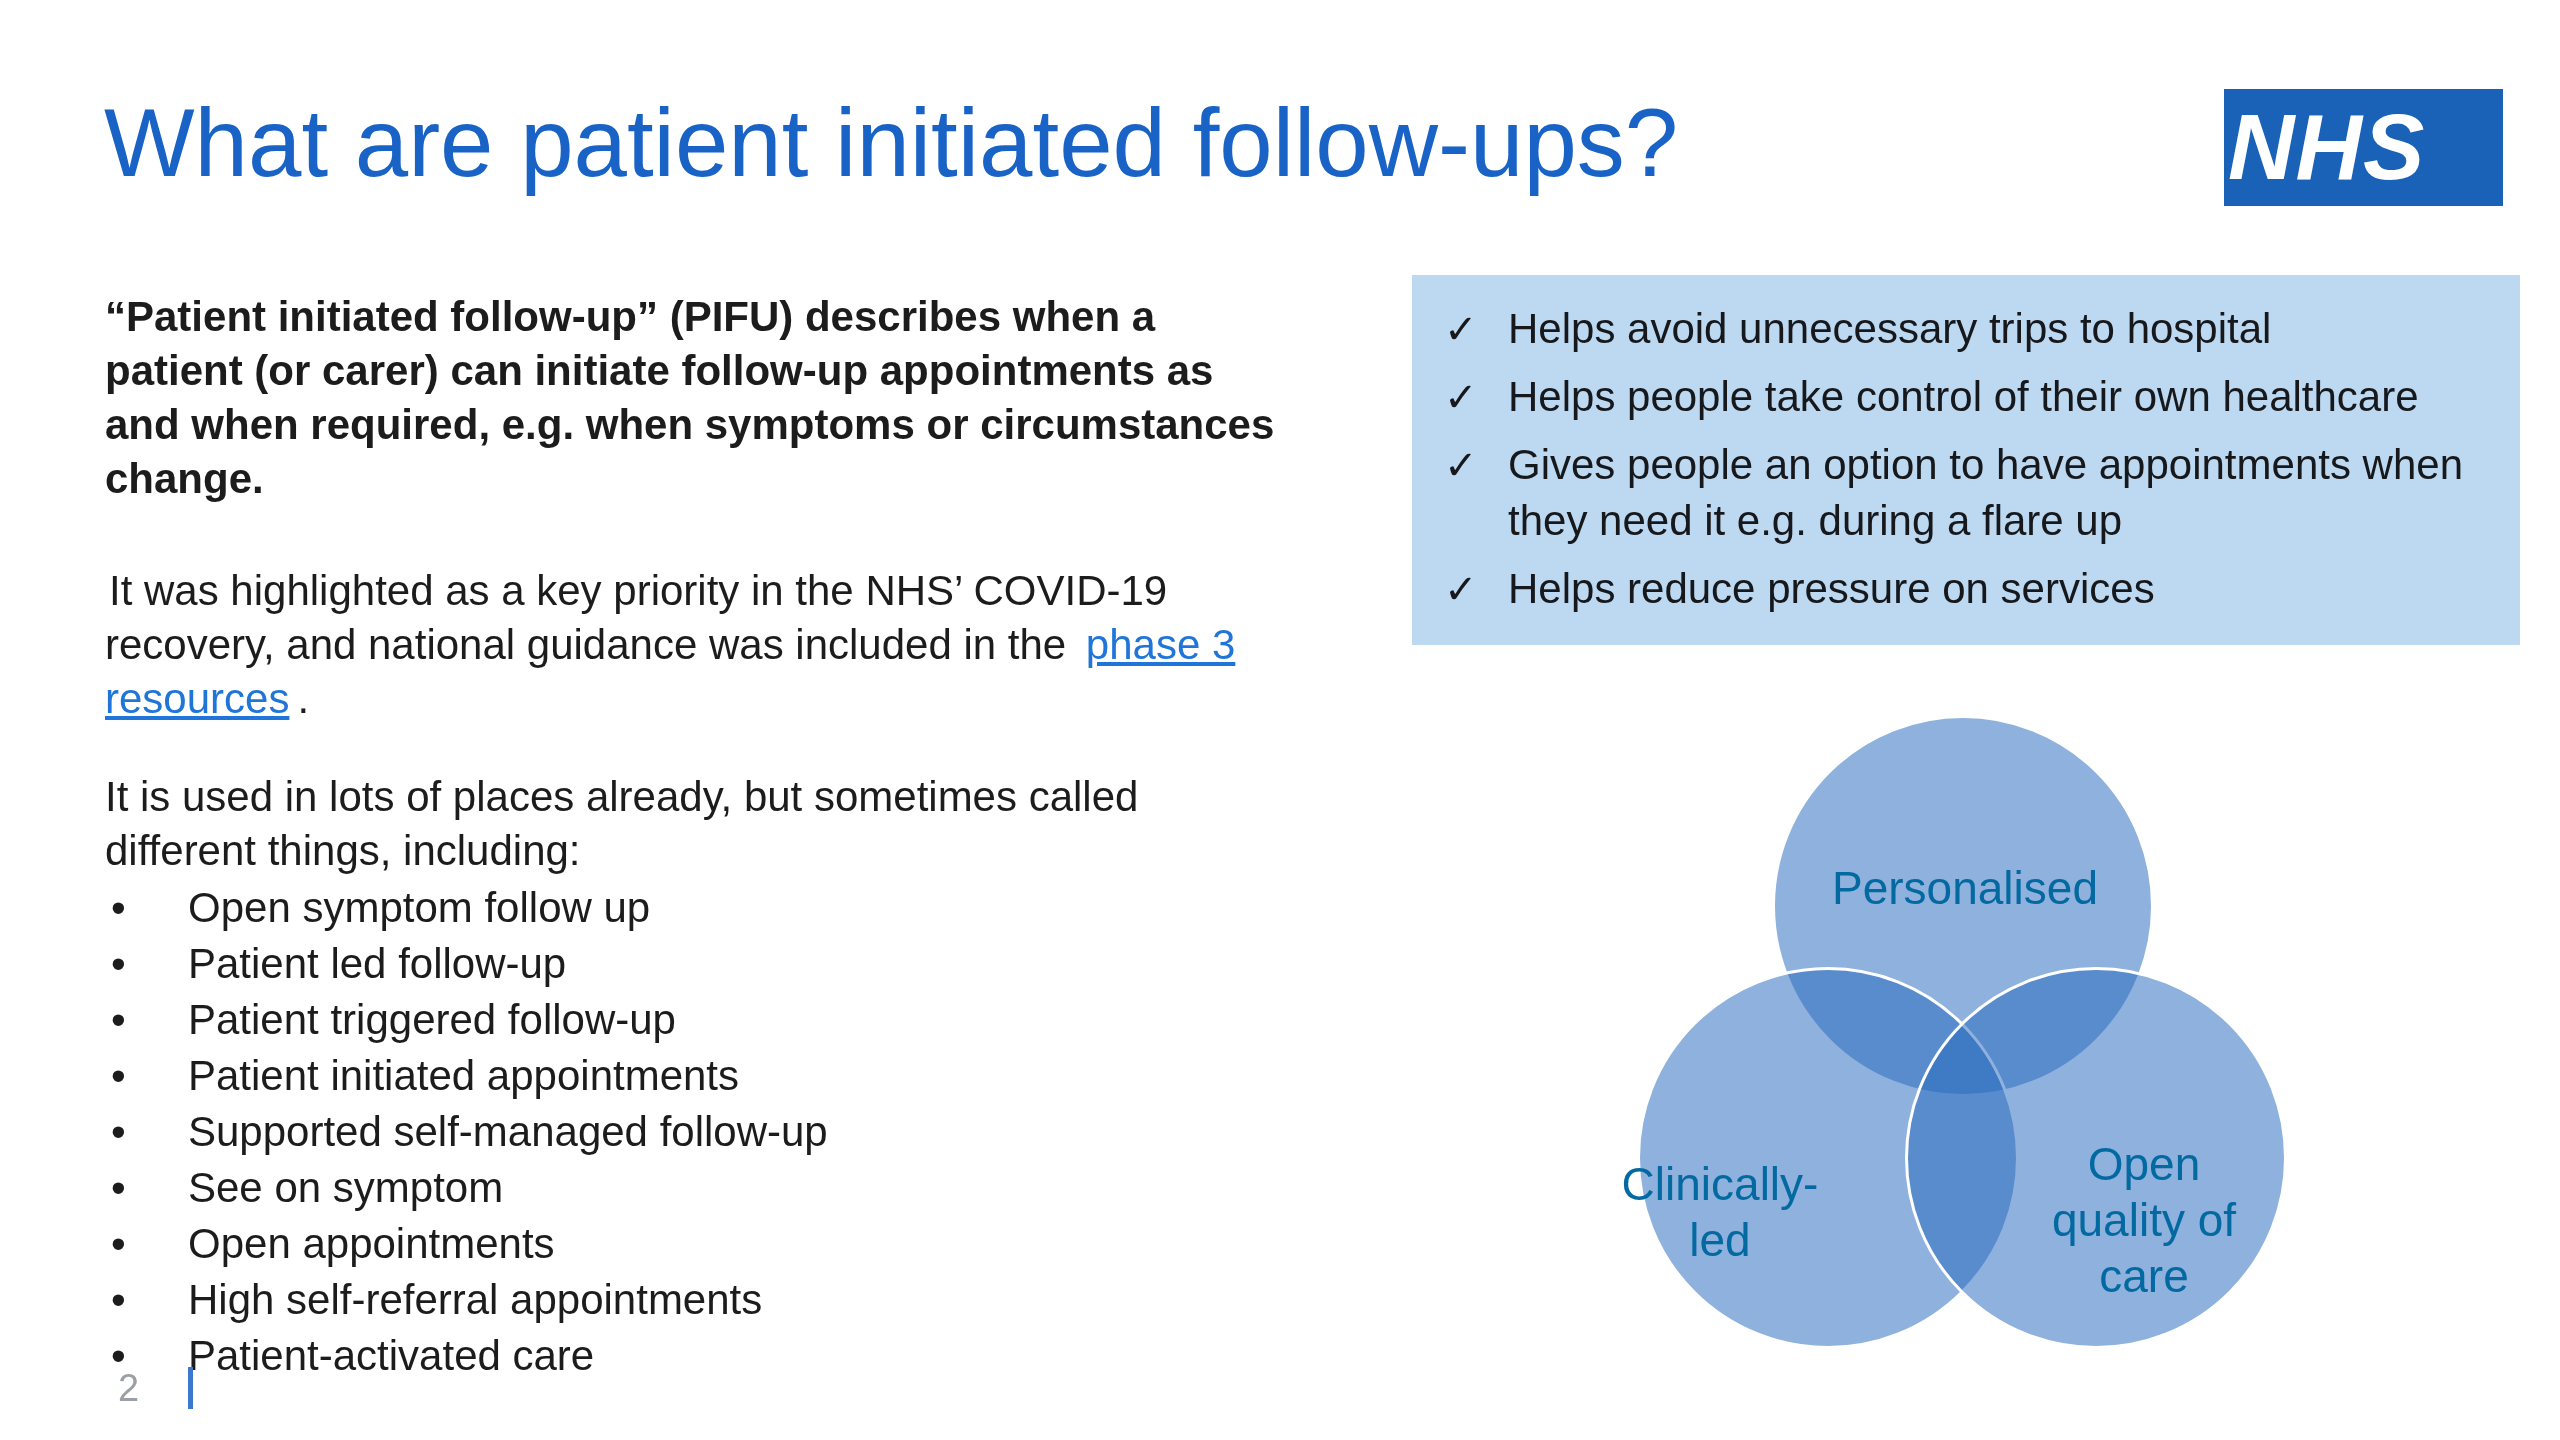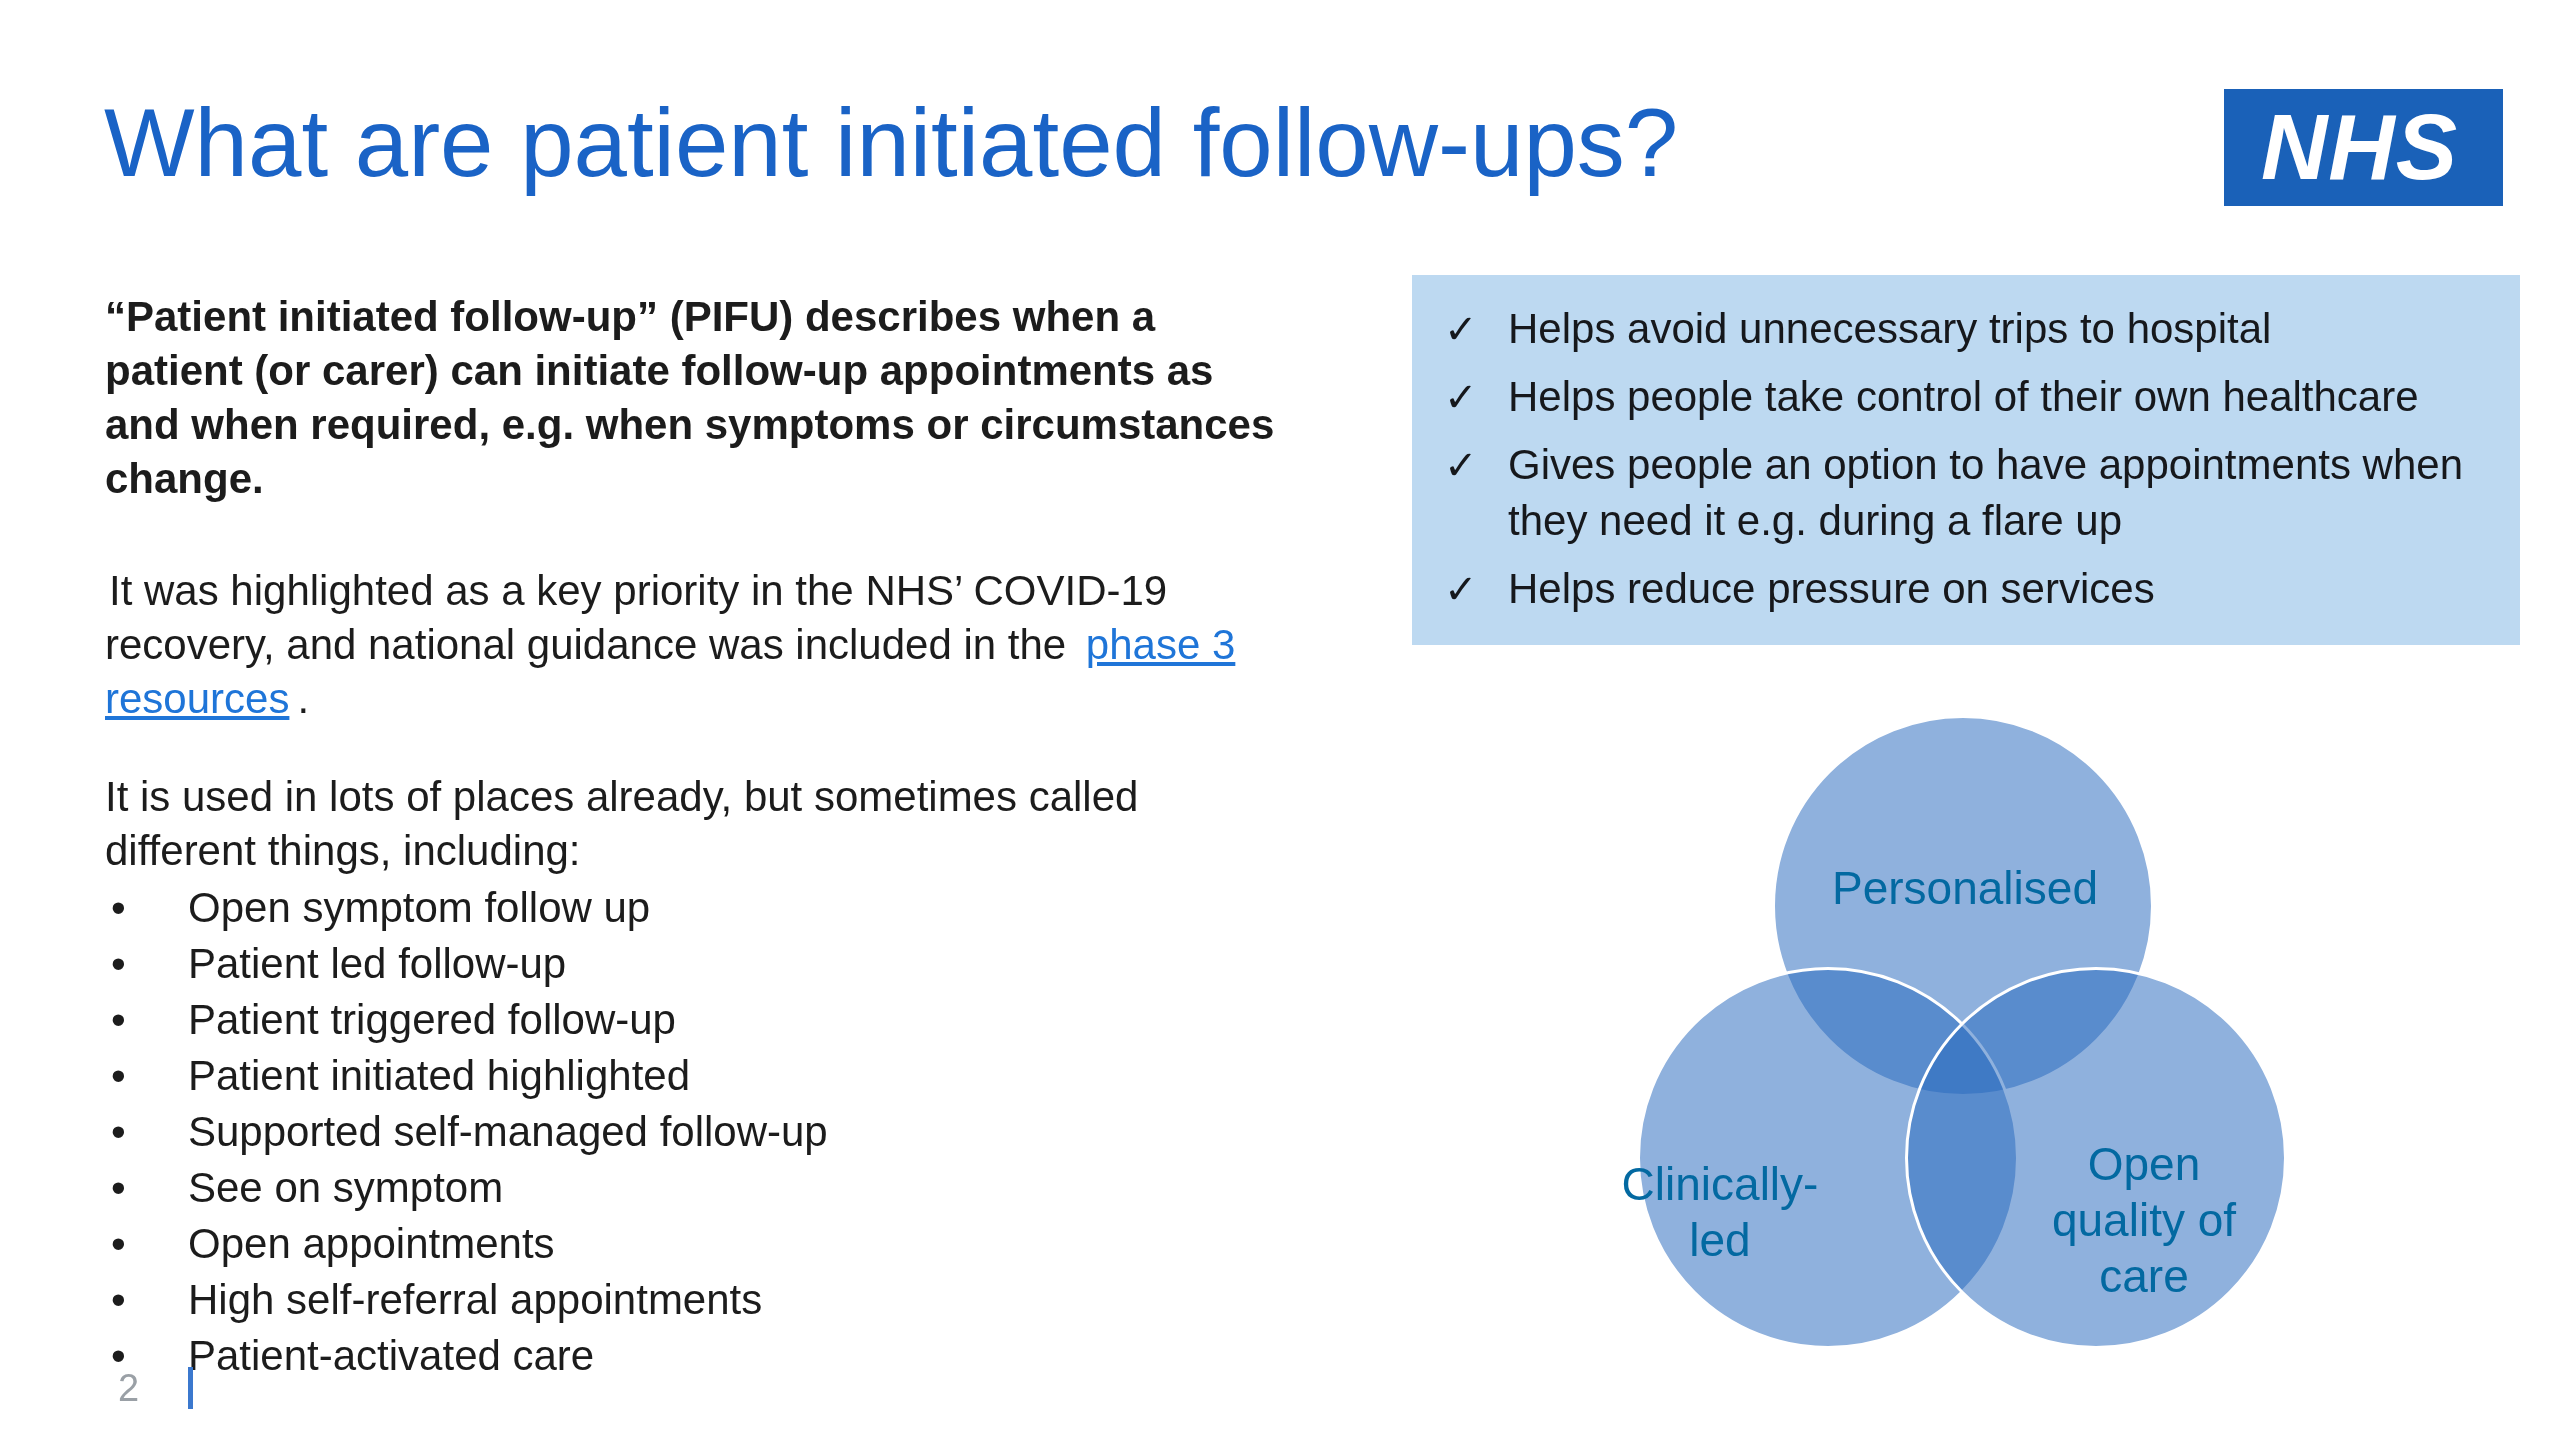--- a/index.html
+++ b/index.html
@@ -29,21 +29,21 @@
   
   .nhs-logo {
     position: absolute;
     left: 2208px;
     top: 73px;
     width: 279px;
     height: 117px;
     background: #1a61b8;
     display: flex;
     align-items: center;
-    justify-content: center;
+    justify-content: flex-start;
   }
   .nhs-logo span {
     color: #ffffff;
     font-size: 92px;
     font-weight: 700;
     font-style: italic;
     letter-spacing: 1px;
     padding-right: 8px;
   }
 
@@ -155,21 +155,21 @@
     <p class="covid-para"><span>It was highlighted as a key priority in the NHS’ COVID-19 recovery, and national guidance was included in the </span><a href="#">phase 3 resources</a><span>.</span></p>
     <p class="list-intro">It is used in lots of places already, but sometimes called different things, including:</p>
     <ul class="bullet-list">
 
         <li><span>Open symptom follow up</span></li>
 
         <li><span>Patient led follow-up</span></li>
 
         <li><span>Patient triggered follow-up</span></li>
 
-        <li><span>Patient initiated highlighted</span></li>
+        <li><span>Patient initiated appointments</span></li>
 
         <li><span>Supported self-managed follow-up</span></li>
 
 
         <li><span>See on symptom</span></li>
 
         <li><span>Open appointments</span></li>
 
         <li><span>High self-referral appointments</span></li>
 

